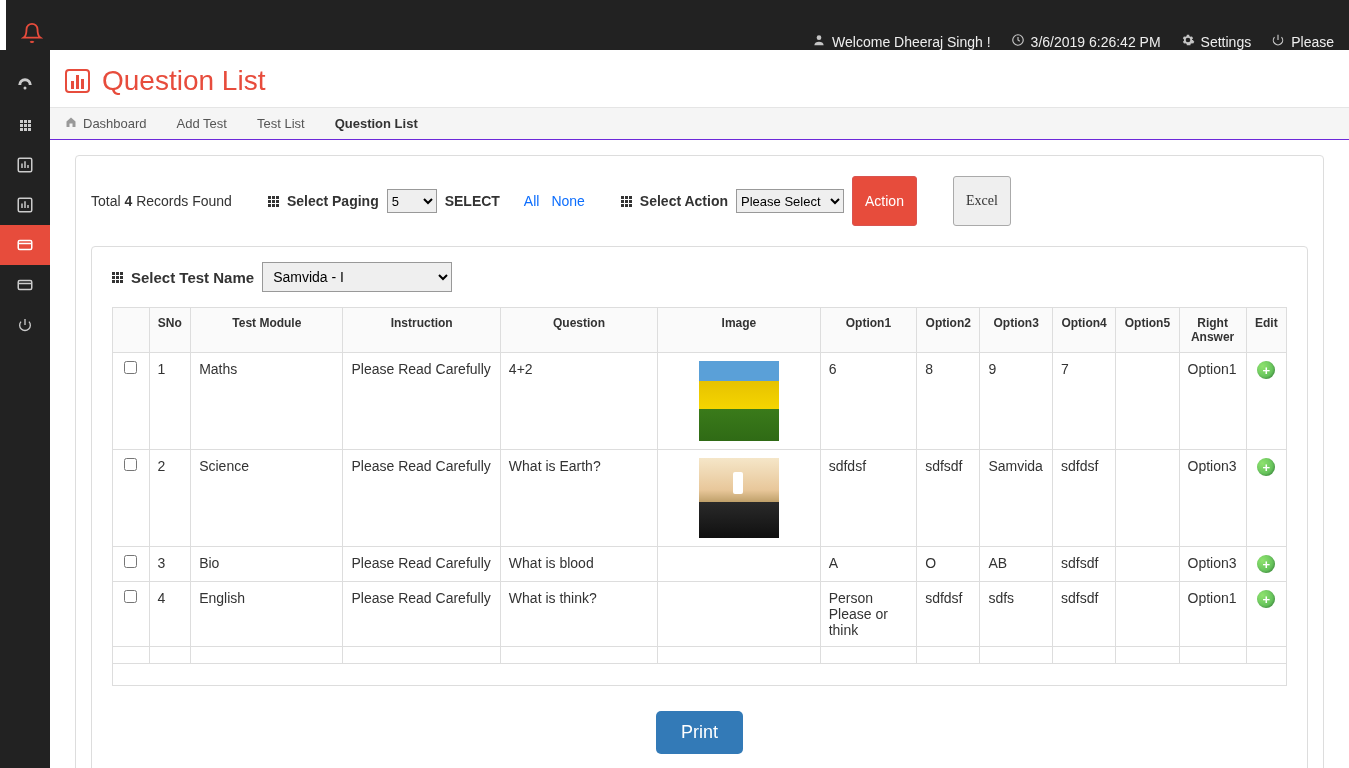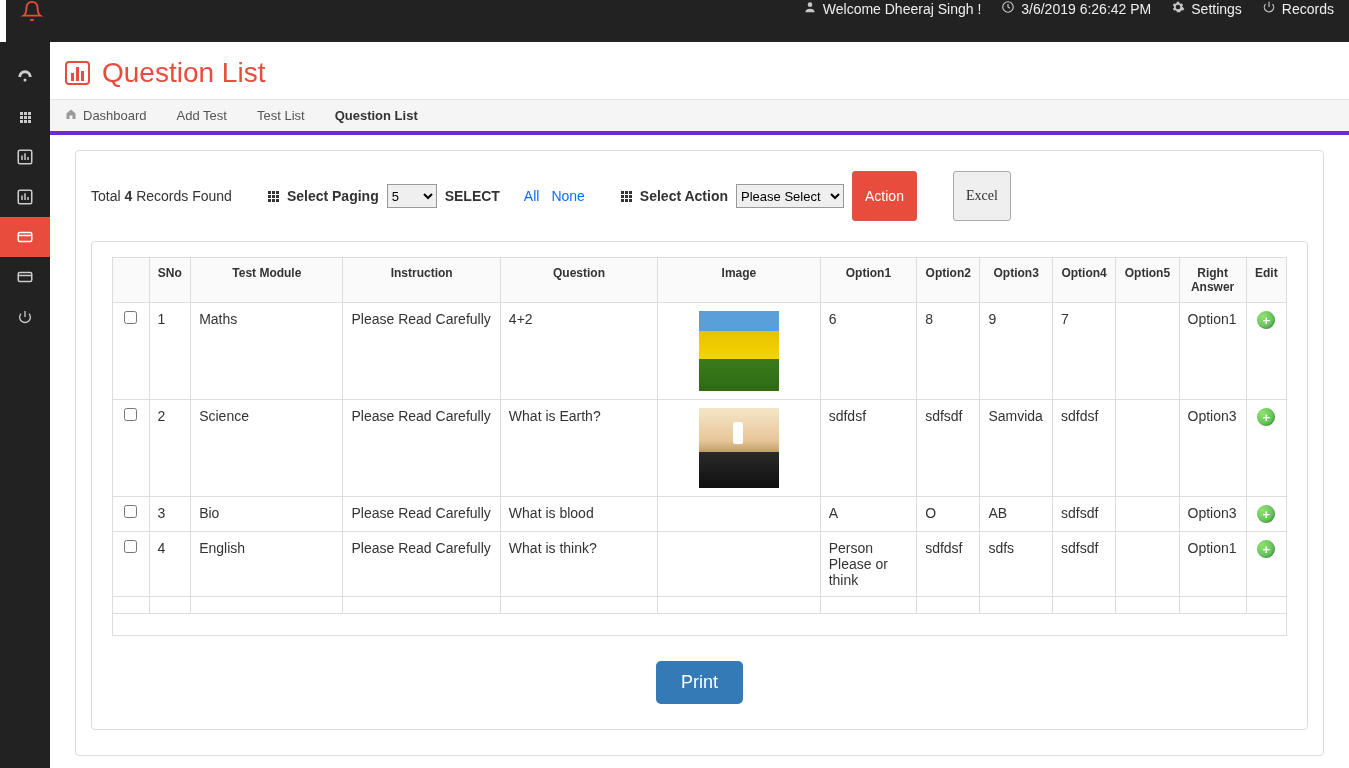--- a/index.html
+++ b/index.html
@@ -1,37 +1,37 @@
 <!DOCTYPE html>
 <html><head>
 <meta charset="utf-8">
 <style>
 * { box-sizing: border-box; margin: 0; padding: 0; }
 body { font-family: "Helvetica Neue", Helvetica, Arial, sans-serif; font-size: 14px; color: #333; background: #fff; }
 
 
-.topbar { height: 42px; background: #222; display: flex; align-items: flex-start; padding: 0 15px; color: #fff; margin-left: 6px; }
+.topbar { height: 50px; background: #222; display: flex; align-items: flex-end; padding: 0 15px; color: #fff; margin-left: 6px; }
 .topbar .bell { color: #e74c3c; font-size: 22px; }
 .topbar .spacer { flex: 1; }
 .topbar .item { display: inline-flex; align-items: center; margin-left: 20px; color: #eee; font-size: 14px; cursor: pointer; }
 .topbar .item .ico { margin-right: 6px; opacity: .8; }
 
 
 .layout { display: flex; min-height: calc(100vh - 50px); }
 .sidebar { width: 50px; background: #222; display: flex; flex-direction: column; align-items: center; padding-top: 15px; }
 .sidebar .s-item { width: 50px; height: 40px; display: flex; align-items: center; justify-content: center; color: #ccc; cursor: pointer; }
 .sidebar .s-item.active { background: #e74c3c; color: #fff; }
 
 
 .main { flex: 1; padding: 0; }
 .page-title { padding: 15px 15px 10px; }
 .page-title h1 { color: #e74c3c; font-weight: 400; font-size: 28px; display: flex; align-items: center; }
 .page-title h1 .t-ico { color: #e74c3c; margin-right: 12px; font-size: 24px; border:2px solid #e74c3c; border-radius:4px; padding:2px 4px; display:inline-flex; align-items:flex-end; }
 
-.breadcrumb { background: #f5f5f5; border-top: 1px solid #e5e5e5; border-bottom: 4px solid #6d28d9; padding: 8px 15px; display: flex; align-items: center; font-size: 13px; color: #555; }
+.breadcrumb { background: #f5f5f5; border-top: 1px solid #e5e5e5; border-bottom: 1px solid #6d28d9; padding: 8px 15px; display: flex; align-items: center; font-size: 13px; color: #555; }
 .breadcrumb .crumb { margin-right: 30px; cursor: pointer; display:inline-flex; align-items:center; }
 .breadcrumb .crumb.active { color: #333; font-weight: 700; cursor: default; }
 .breadcrumb .home-ico { margin-right: 6px; color:#999; }
 
 .panel { border: 1px solid #ddd; border-radius: 4px; margin: 15px 25px 25px; padding: 15px 15px 25px; }
 
 .toolbar-row { display: flex; align-items: center; flex-wrap: wrap; gap: 8px; padding: 5px 0 15px; font-size:14px; }
 .toolbar-row strong { font-weight: 700; }
 .toolbar-row .link { color: #0d6efd; cursor: pointer; margin: 0 4px; }
 .toolbar-row .link2 { color: #0d6efd; cursor: pointer; }
@@ -110,21 +110,21 @@
     </span>
     <span>Settings</span>
   </span>
   <span class="item">
     <span class="ico">
       <svg width="14" height="14" viewBox="0 0 24 24" fill="none" stroke="currentColor" stroke-width="2">
           <path d="M12 3v9"></path>
           <path d="M6 7a8 8 0 1012 0"></path>
         </svg>
     </span>
-    <span>Records</span>
+    <span>Please</span>
   </span>
 </div>
 
 <div class="layout">
 
   <div class="sidebar">
     <div class="s-item">
       <svg width="18" height="18" viewBox="0 0 24 24" fill="currentColor">
           <path d="M12 3a9 9 0 00-9 9h4a5 5 0 0110 0h4a9 9 0 00-9-9zm0 11a2 2 0 100 4 2 2 0 000-4z"></path>
         </svg>
@@ -242,20 +242,37 @@
         <strong>Select Action</strong>
         <select style="width:108px;">
           <option>Please Select</option>
         </select>
         <span class="btn btn-danger">Action</span>
         <span style="width:20px"></span>
         <span class="btn btn-default">Excel</span>
       </div>
 
       <div class="inner-panel">
+        <div class="testname-row">
+          <span class="grid3">
+              <i></i>
+              <i></i>
+              <i></i>
+              <i></i>
+              <i></i>
+              <i></i>
+              <i></i>
+              <i></i>
+              <i></i>
+            </span>
+          <strong>Select Test Name</strong>
+          <select>
+            <option>Samvida - I</option>
+          </select>
+        </div>
 
         <table class="data">
           <thead>
             <tr>
               <th style="width:36px;"></th>
               <th style="width:40px;">SNo</th>
               <th style="width:150px;">Test Module</th>
               <th style="width:155px;">Instruction</th>
               <th style="width:155px;">Question</th>
               <th style="width:160px;">Image</th>

